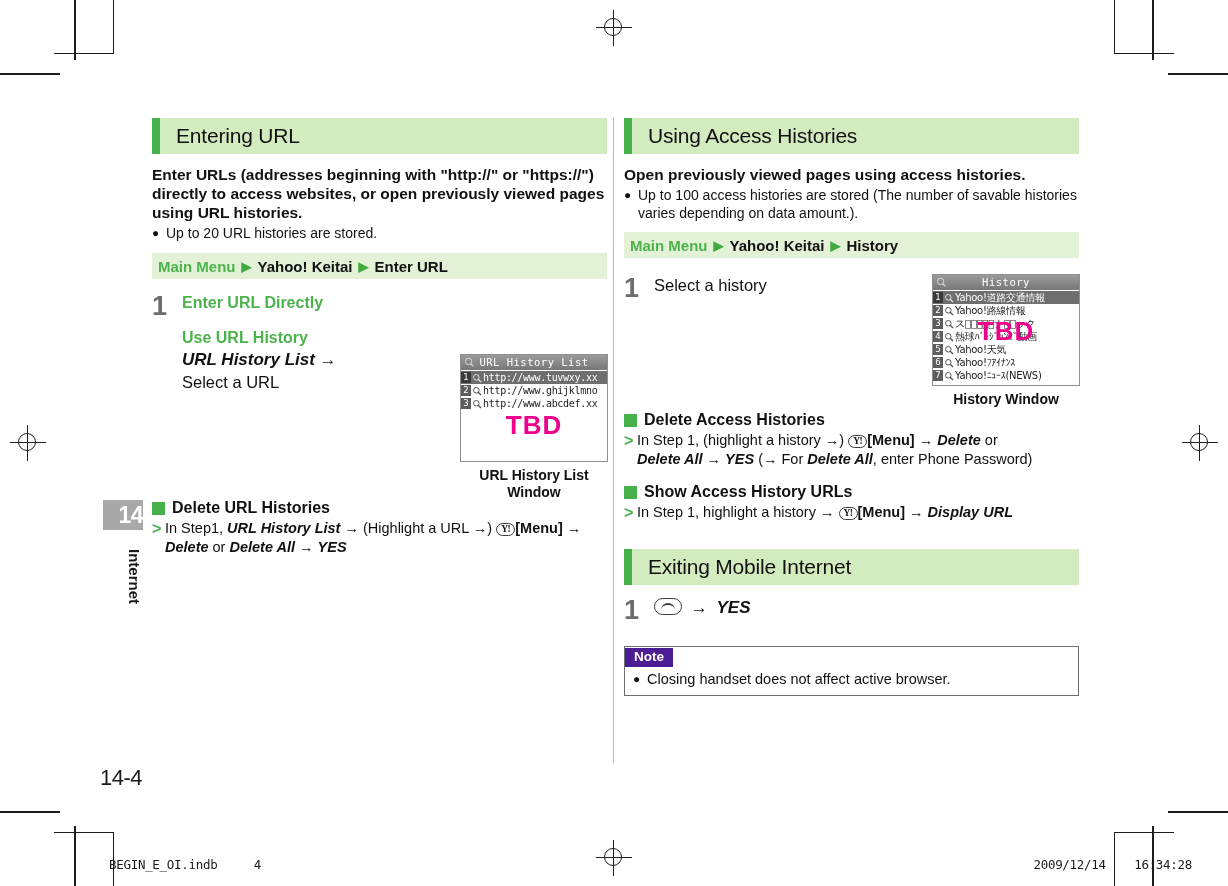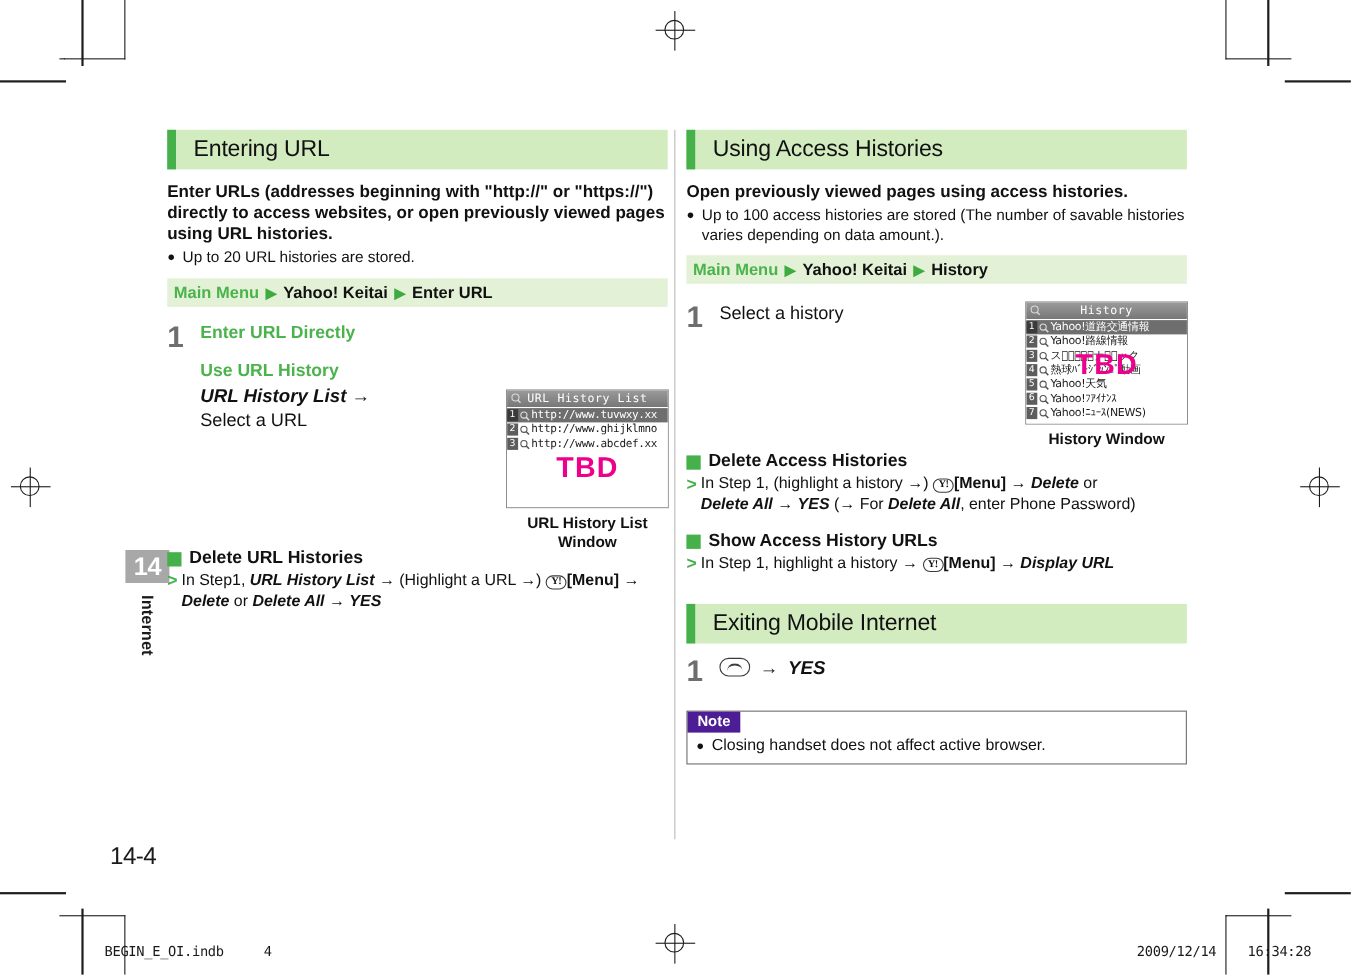--- a/index.html
+++ b/index.html
@@ -29,24 +29,24 @@
 
   
   .page {
     position: absolute;
     left: 0; top: 0; width: 1228px; height: 886px;
   }
 
   
   .chapter-tab {
     position: absolute;
-    left: 114px;
+    left: 103px;
     top: 500px;
     width: 40px;
-    text-align: center;
+    text-align: right;
   }
   .chapter-num {
     background: #a8a8a8;
     color: #ffffff;
     font-weight: bold;
     font-size: 23px;
     line-height: 30px;
     width: 40px;
     height: 30px;
     letter-spacing: -0.5px;
@@ -343,21 +343,21 @@
 
   
   .footer {
     position: absolute;
     bottom: 14px;
     font-size: 12.5px;
     color: #1a1a1a;
     font-family: "DejaVu Sans Mono", monospace;
     letter-spacing: -0.3px;
   }
-  .footer-left { left: 95px; }
+  .footer-left { left: 109px; }
   .footer-right { right: 36px; }
 </style>
 </head>
 <body>
 
 <div class="page">
 
   <div class="cropmark" style="left:0;top:73px;width:60px;height:2px;"></div>
   <div class="cropmark" style="left:74px;top:0;width:2px;height:60px;"></div>
   <div class="cropmark" style="left:54px;top:53px;width:60px;height:1px;"></div>

